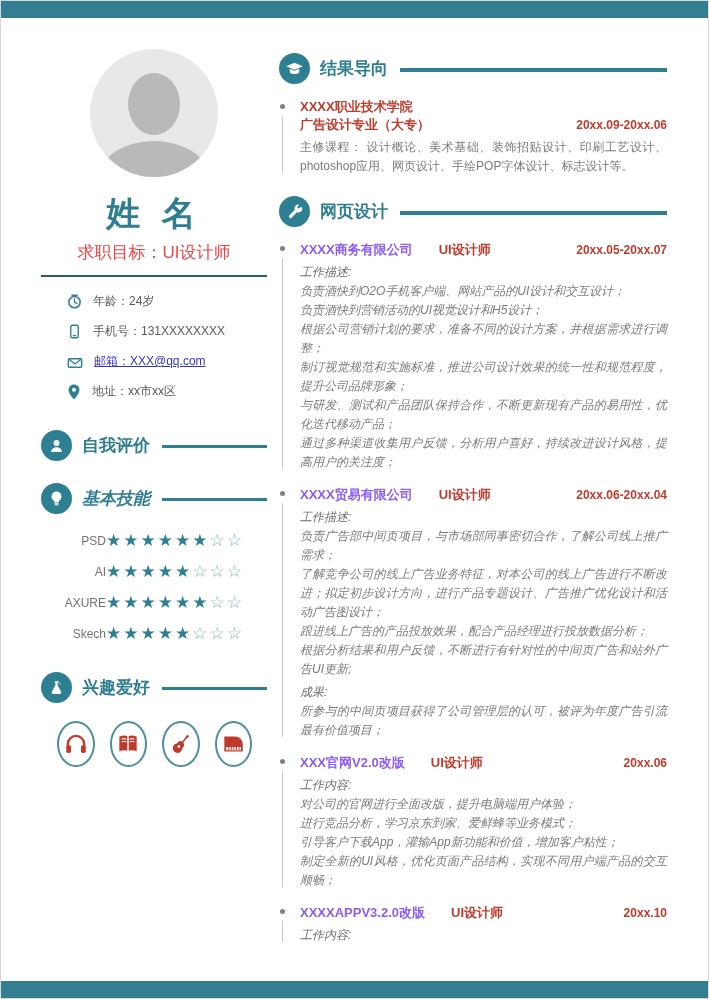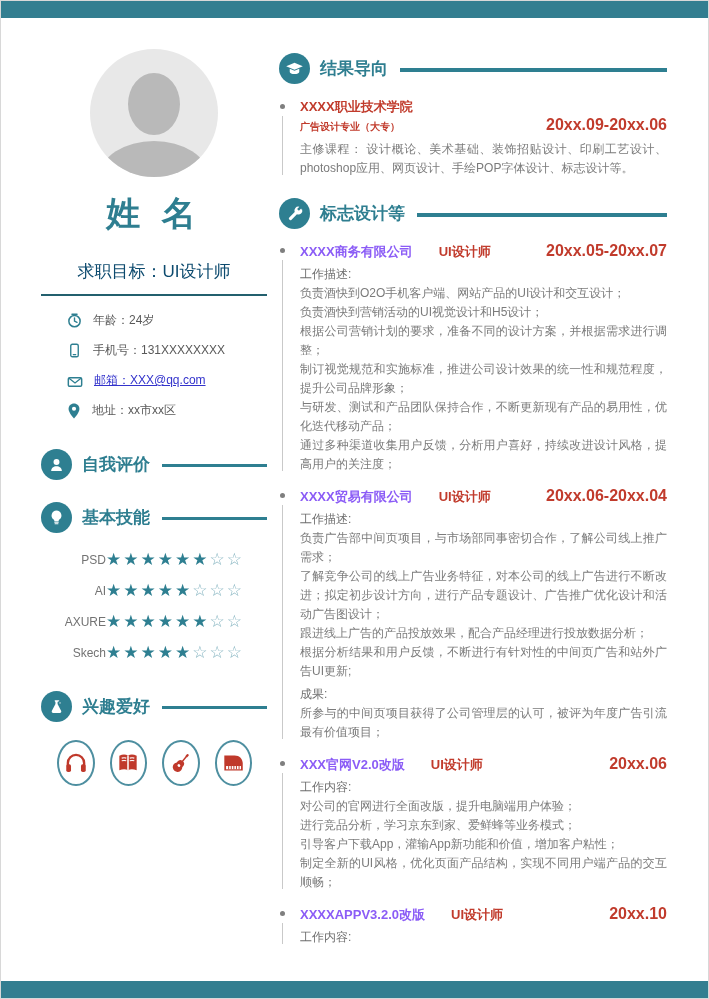--- a/index.html
+++ b/index.html
@@ -20,21 +20,21 @@
   .avatar-wrap {
     width:128px; height:128px; border-radius:50%; background:#e8e8e8;
     margin:31px auto 0; position:relative; overflow:hidden;
   }
   .avatar-head { position:absolute; left:50%; top:24px; transform:translateX(-50%);
     width:52px; height:62px; border-radius:50%; background:#b9b9b9; }
   .avatar-body { position:absolute; left:50%; top:92px; transform:translateX(-50%);
     width:108px; height:70px; border-radius:50% 50% 0 0; background:#b9b9b9; }
   .name { margin-top:14px; text-align:center; color:#2e7e90;
     font-size:34px; font-weight:bold; letter-spacing:6px; }
-  .objective { margin-top:23px; text-align:center; color:#0c4a6e; font-size:17px; }
+  .objective { margin-top:4px; text-align:center; color:#ef4444; font-size:17px; }
   .obj-rule { margin-top:11px; height:2px; background:#23606e; }
   .contacts { margin:16px 0 0 26px; }
   .contact-row { display:flex; align-items:center; margin-bottom:13px; }
   .contact-row svg { flex:0 0 auto; margin-right:11px; }
   .contact-text { font-size:12px; color:#595959; }
   .contact-link { font-size:12px; color:#3333cc; text-decoration:underline; cursor:pointer; }
 
   .section-head { display:flex; align-items:center; margin-top:26px; }
   .icon-circle {
     width:31px; height:31px; border-radius:50%; background:#2e7f91;
@@ -66,29 +66,29 @@
   .col-right .section-head { margin-top:0; }
   .col-right .section-head.work-head { margin-top:20px; }
 
   .entry { position:relative; padding-left:21px; margin-top:14px; }
   .tl-dot { position:absolute; left:1px; top:6px; width:5px; height:5px;
     border-radius:50%; background:#7f7f7f; }
   .tl-rail { position:absolute; left:3px; top:18px; bottom:3px; width:1px; background:#c9c9c9; }
 
   .entry-school { font-size:13px; font-weight:bold; color:#c13b2c; line-height:18px; }
   .entry-line2 { display:flex; justify-content:space-between; align-items:baseline; }
-  .entry-major { font-size:10px; font-weight:bold; color:#c13b2c; line-height:18px; }
-  .entry-date { font-size:16px; font-weight:bold; color:#c13b2c; white-space:nowrap; }
+  .entry-major { font-size:13px; font-weight:bold; color:#c13b2c; line-height:18px; }
+  .entry-date { font-size:12px; font-weight:bold; color:#c13b2c; white-space:nowrap; }
   .entry-body { font-size:12px; color:#7b7b7b; line-height:19px; text-align:justify; margin-top:4px; }
 
   .job { position:relative; padding-left:21px; margin-top:13px; }
   .job-head { display:flex; justify-content:space-between; align-items:baseline; }
   .job-company { font-size:13px; font-weight:bold; color:#8b5cf6; }
   .job-role { font-size:13px; font-weight:bold; color:#c13b2c; margin-left:26px; }
-  .job-block { margin-top:4px; }
+  .job-block { margin-top:4px;font-style:italic; }
   .job-label { font-size:12px; color:#6e6e6e; line-height:19px; }
   .job-block p { font-size:12px; color:#7b7b7b; line-height:19px; text-align:justify; }
 </style>
 </head>
 <body>
 
 <div class="page">
   <div class="bar-top"></div>
 
   <div class="col-left">
@@ -138,21 +138,21 @@
       <span class="icon-circle">
         <svg width="17" height="17" viewBox="0 0 24 24">
           <circle cx="12" cy="8.5" r="4.2" fill="#ffffff"></circle>
           <path d="M4.5 21c0-4.4 3.4-6.6 7.5-6.6s7.5 2.2 7.5 6.6z" fill="#ffffff"></path>
         </svg>
       </span>
       <span class="section-title">自我评价</span>
       <span class="head-rule"></span>
     </div>
 
-    <div class="section-head" style="margin-top:22px;">
+    <div class="section-head" style="margin-top:22px;font-style:italic;">
       <span class="icon-circle">
         <svg width="17" height="17" viewBox="0 0 24 24">
           <path d="M12 2a7 7 0 0 0-4 12.7c.7.6 1 1.3 1 2.3h6c0-1 .3-1.7 1-2.3A7 7 0 0 0 12 2z" fill="#ffffff"></path>
           <path d="M9.5 18.5h5M10 20.8h4" stroke="#ffffff" stroke-width="1.6" stroke-linecap="round"></path>
         </svg>
       </span>
       <span class="section-title">基本技能</span>
       <span class="head-rule"></span>
     </div>
     <div class="skills">
@@ -244,21 +244,21 @@
       </div>
       <div class="entry-body">主修课程： 设计概论、美术基础、装饰招贴设计、印刷工艺设计、photoshop应用、网页设计、手绘POP字体设计、标志设计等。</div>
     </div>
 
     <div class="section-head work-head">
       <span class="icon-circle">
         <svg width="18" height="18" viewBox="0 0 24 24">
           <path d="M21.6 6.1a5.2 5.2 0 0 1-7 6.2L7.4 19.5a2.1 2.1 0 0 1-3-3l7.2-7.2a5.2 5.2 0 0 1 6.2-7l-3 3 2.4 2.4 3-3c.2.4.3.9.4 1.4z" fill="#ffffff"></path>
         </svg>
       </span>
-      <span class="section-title">标志设计等</span>
+      <span class="section-title">网页设计</span>
       <span class="head-rule"></span>
     </div>
 
     <div class="job">
       <span class="tl-dot"></span>
       <span class="tl-rail"></span>
       <div class="job-head">
         <span><span class="job-company">XXXX商务有限公司</span><span class="job-role">UI设计师</span></span>
         <span class="entry-date">20xx.05-20xx.07</span>
       </div>

